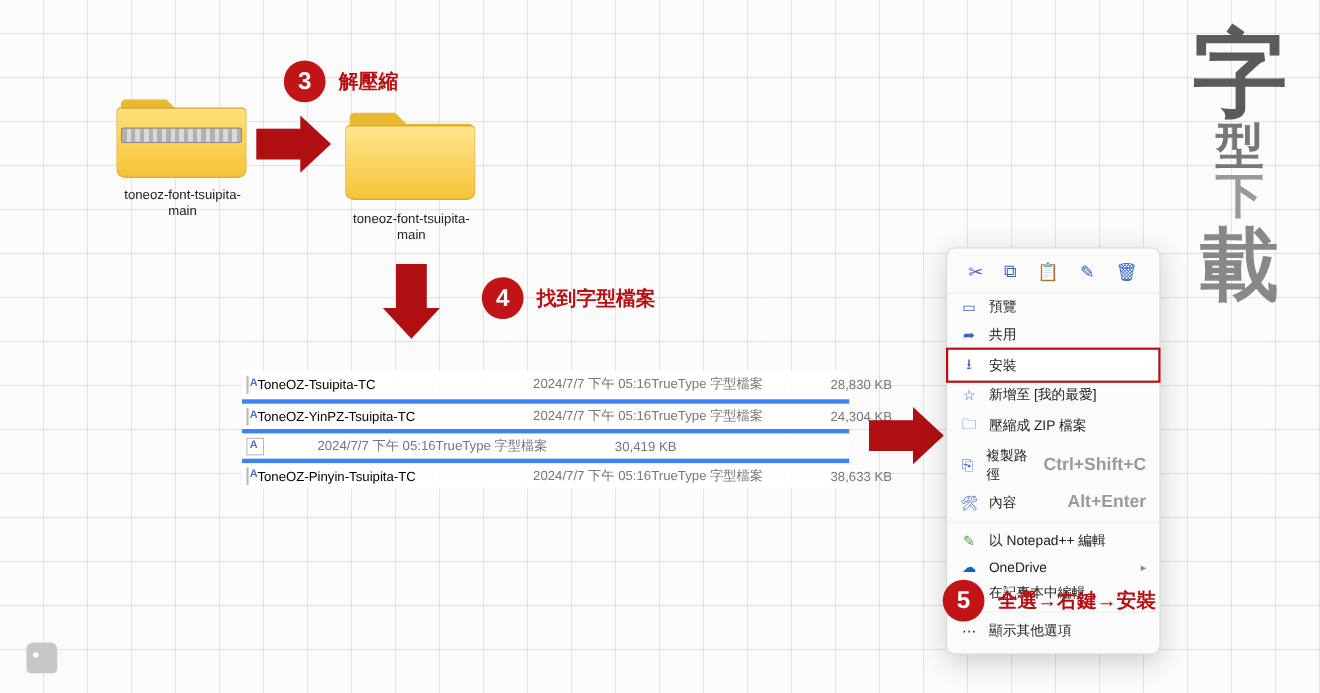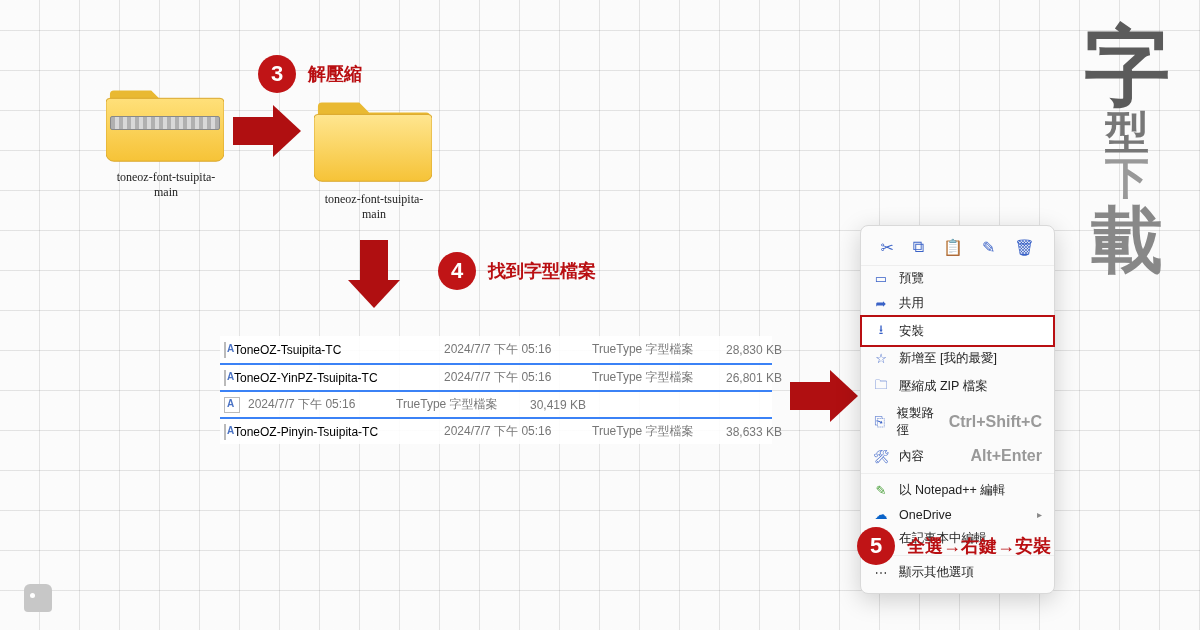--- a/index.html
+++ b/index.html
@@ -35,21 +35,20 @@
   
   .folder {
     position: absolute;
     width: 120px;
     text-align: center;
   }
   .folder .label {
     margin-top: 6px;
     font-size: 12px;
     color: #222;
-    font-family: Liberation Serif, serif;
   }
   .folder svg { width: 118px; height: 96px; display:block;}
   .zipbar {
     position:absolute; left:4px; right:6px; top:48px; height:14px;
     background:
       repeating-linear-gradient(90deg,#b0b0b0 0 4px,#d8d8d8 4px 8px);
     border:1px solid #888;
     border-radius:2px;
   }
 
@@ -87,35 +86,35 @@
     border-top:28px solid #b00f11;
   }
 
   
   .file-table{
     position:absolute; left:220px; top:336px; width:552px;
     font-size:12px; color:#3b3b3b; background:rgba(255,255,255,.9);
   }
   .file-row{
     display:flex; align-items:center; height:27px;
-    border-top:2px solid #3b82f6;
+    border-top:4px solid #3b82f6;
     padding:0 4px;
   }
   .file-row:first-child{border-top:none;}
   .ficon{
     width:16px;height:16px;position:relative;margin-right:8px;
     background:#fff;border:1px solid #bbb;
   }
   .ficon::after{
     content:"A";position:absolute;left:2px;top:0;font-size:10px;color:#4a72c4;font-weight:700;
   }
   .fname{flex:0 0 210px; color:#000;}
-  .fdate{flex:0 0 148px; color:#777;}
+  .fdate{flex:0 0 148px; color:#777;text-align:right;}
   .ftype{flex:0 0 120px; color:#777;}
-  .fsize{flex:0 0 70px; text-align:right; color:#777;}
+  .fsize{flex:0 0 70px; text-align:right; color:#777;margin-left:29px;}
 
   
   .ctxmenu{
     position:absolute; left:860px; top:225px; width:195px;
     background:#fbfbfb; border:1px solid #d9d9d9; border-radius:8px;
     box-shadow:0 6px 24px rgba(0,0,0,.18);
     padding:8px 0;
     font-size:12.5px; color:#222;
   }
   .ctx-top{
@@ -213,21 +212,21 @@
     <div class="fname">ToneOZ-Tsuipita-TC</div>
     <div class="fdate">2024/7/7 下午 05:16</div>
     <div class="ftype">TrueType 字型檔案</div>
     <div class="fsize">28,830 KB</div>
   </div>
   <div class="file-row">
     <div class="ficon"></div>
     <div class="fname">ToneOZ-YinPZ-Tsuipita-TC</div>
     <div class="fdate">2024/7/7 下午 05:16</div>
     <div class="ftype">TrueType 字型檔案</div>
-    <div class="fsize">26,801 KB</div>
+    <div class="fsize">24,304 KB</div>
   </div>
   <div class="file-row">
     <div class="ficon"></div>
     <div class="fdate">2024/7/7 下午 05:16</div>
     <div class="ftype">TrueType 字型檔案</div>
     <div class="fsize">30,419 KB</div>
   </div>
   <div class="file-row">
     <div class="ficon"></div>
     <div class="fname">ToneOZ-Pinyin-Tsuipita-TC</div>

